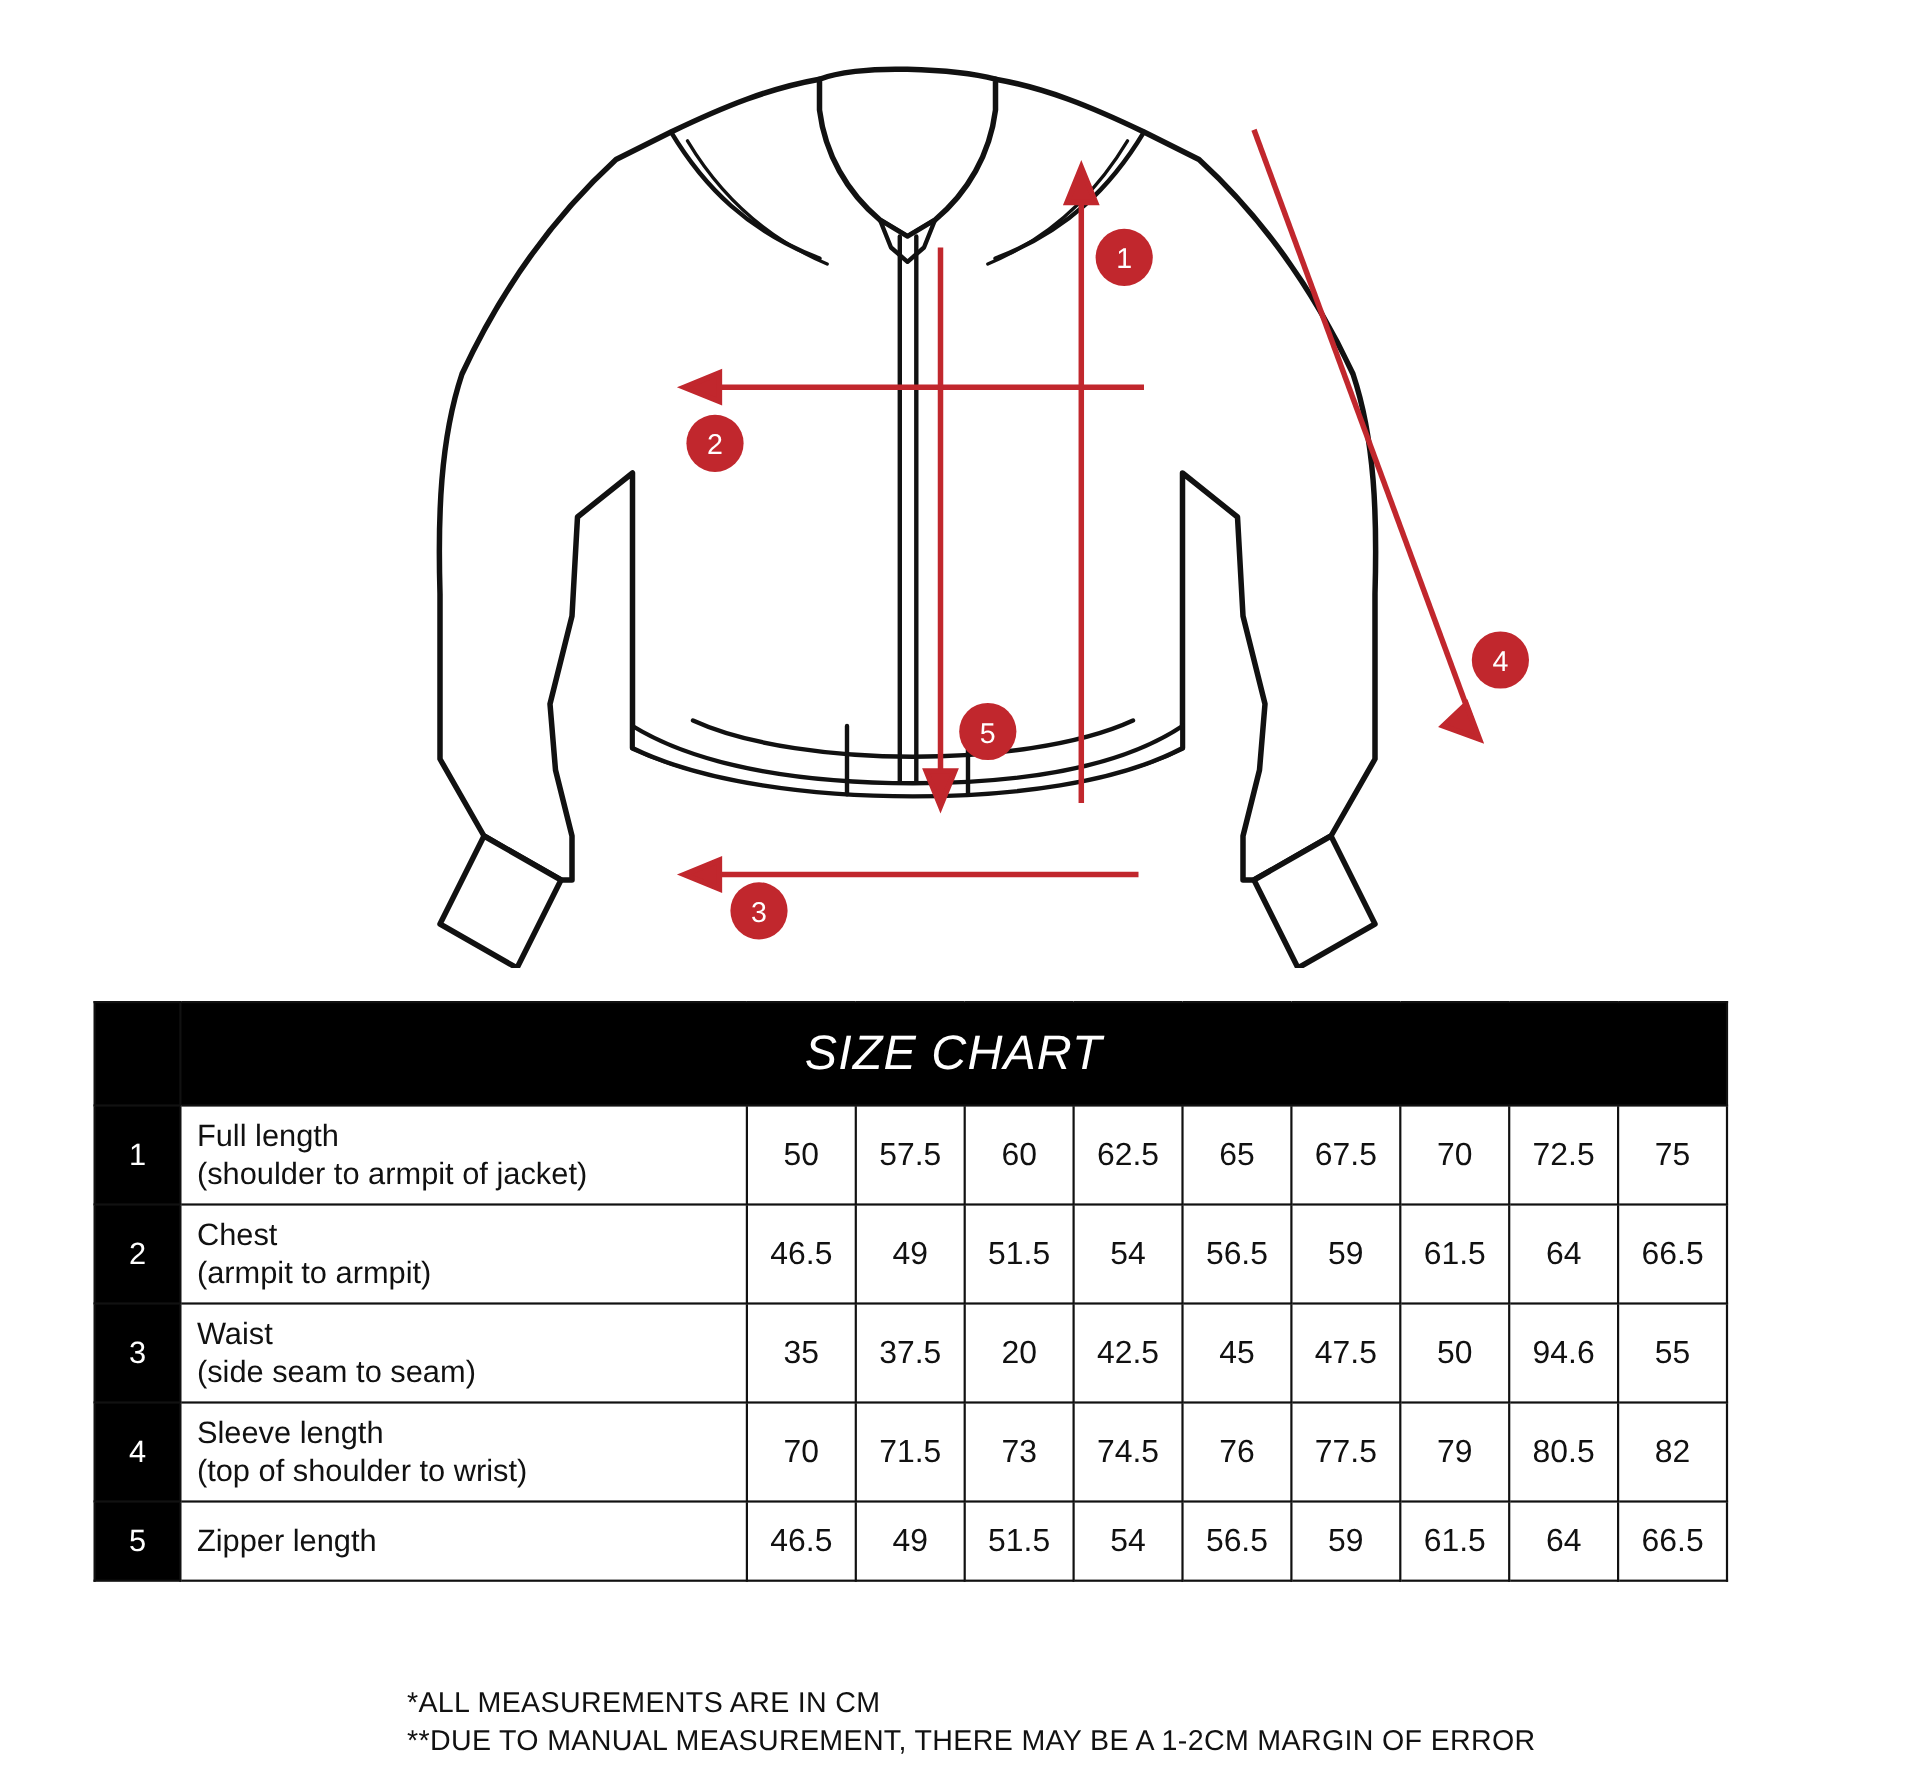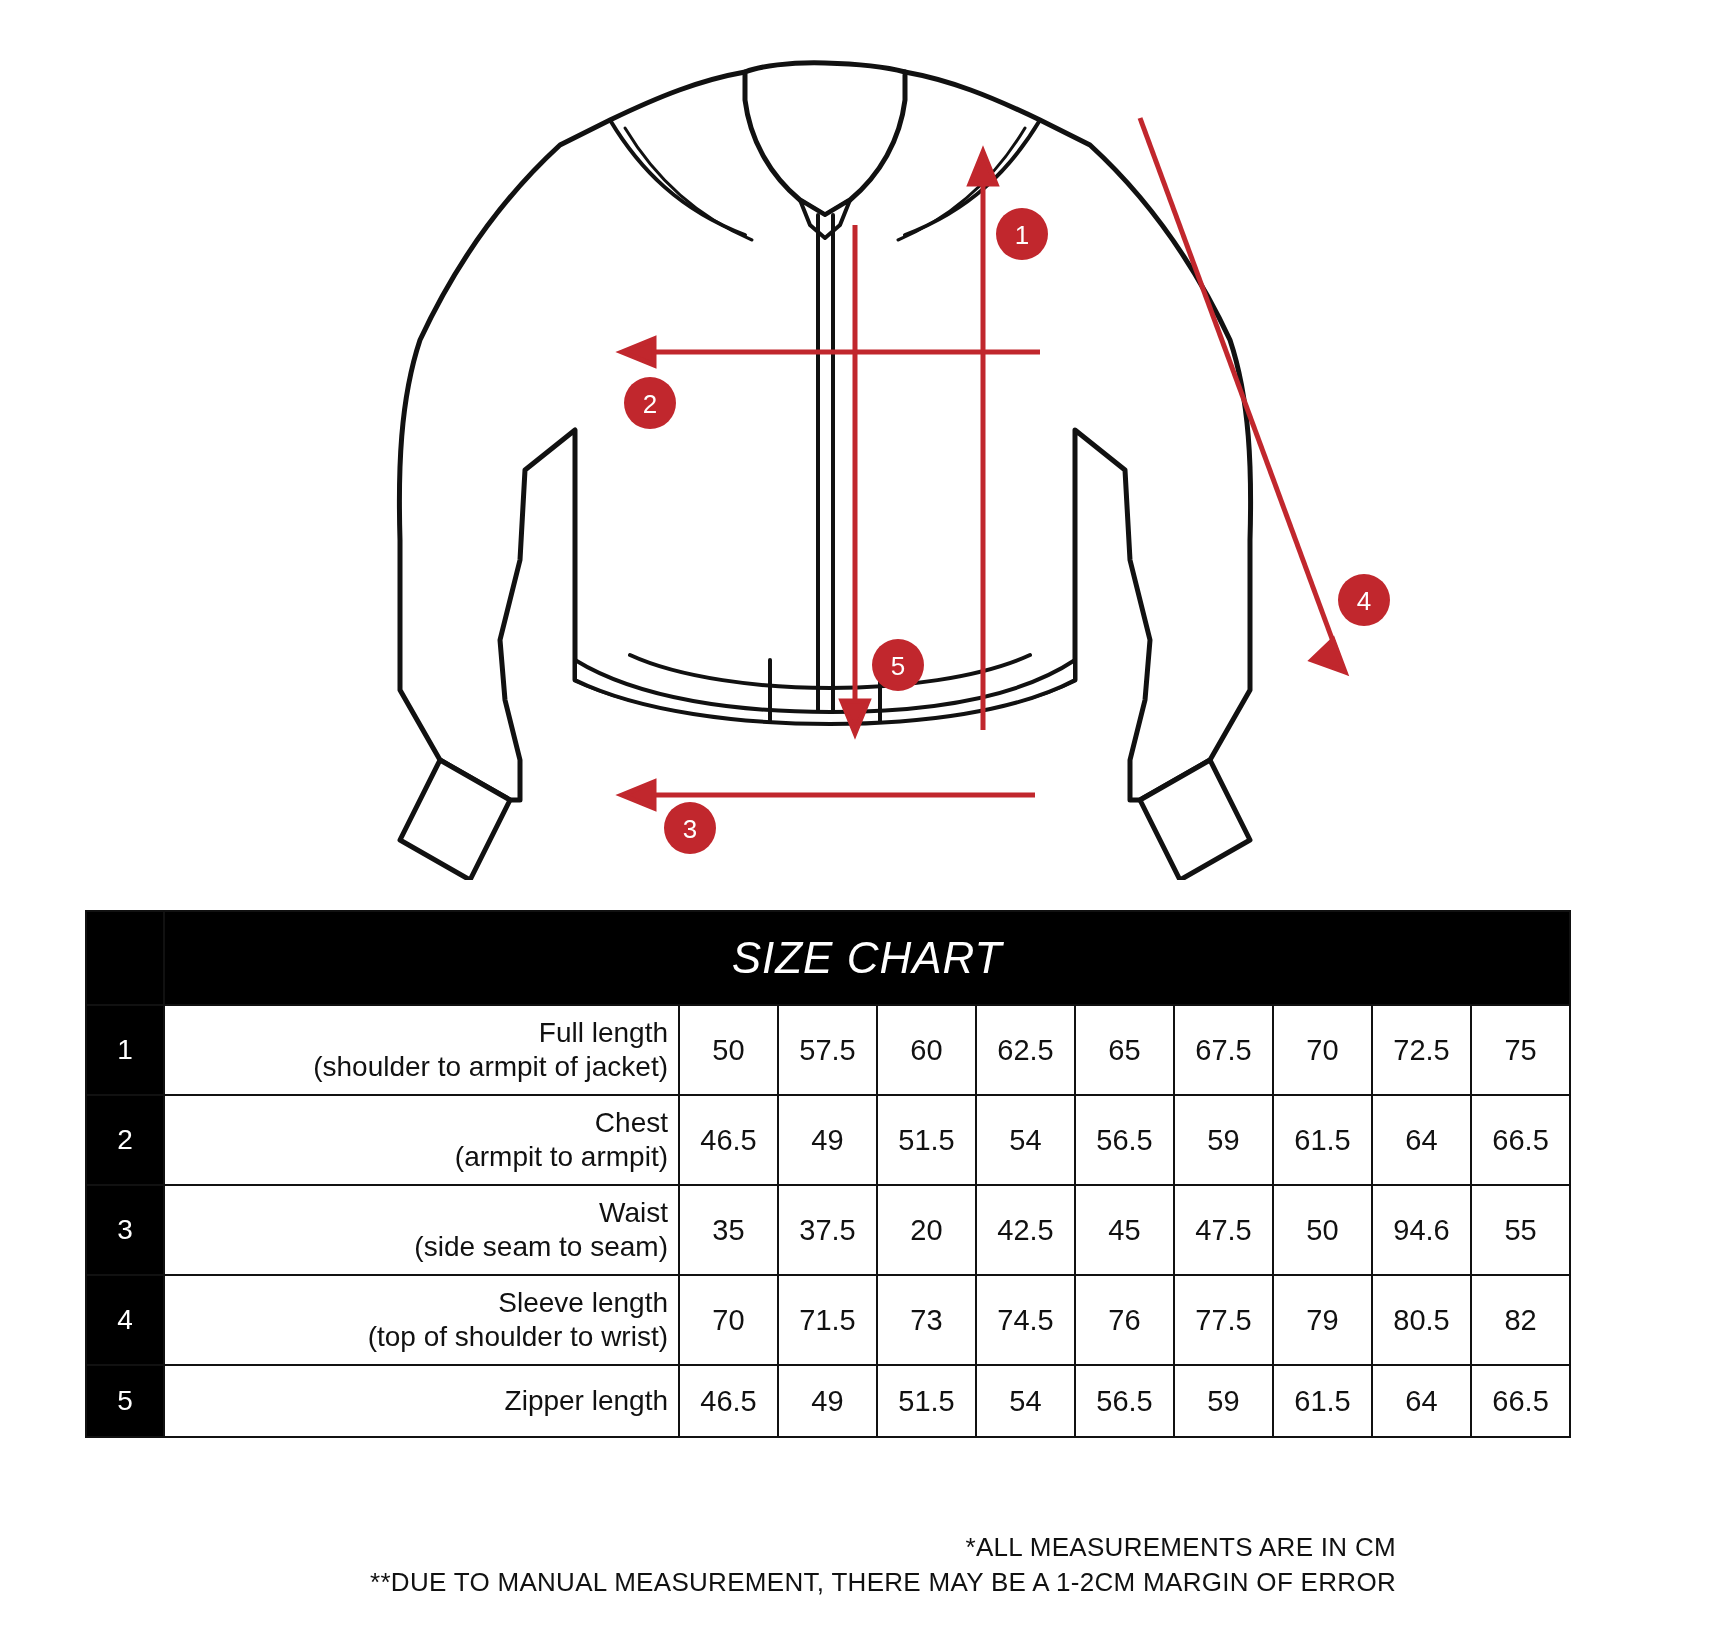--- a/index.html
+++ b/index.html
@@ -97,41 +97,40 @@
     background: #ffffff;
     color: #111;
   }
   .body-row td.idx {
     background: #000;
     color: #ffffff;
     font-size: 28px;
     width: 78px;
   }
   .body-row td.label {
-    text-align: right;
+    text-align: left;
     padding: 4px 10px 4px 14px;
     font-size: 28px;
     line-height: 1.22;
     margin-top: 21px;
   }
   .label .l1 { display: block; }
   .label .l2 { display: block; }
 
   .body-row.row-zipper td { height: 62px; }
 
   
   #notes {
     position: absolute;
     left: 370px;
     top: 1530px;
     font-size: 26px;
     line-height: 1.35;
     color: #111;
     letter-spacing: 0.3px;
-    text-align: right;
   }
   #notes div { white-space: nowrap; }
 </style>
 </head>
 <body>
 
 <div id="illustration">
   <svg width="1735" height="880" viewBox="0 0 1735 880" xmlns="http://www.w3.org/2000/svg">
 
     <g fill="#ffffff" stroke="#111111" stroke-width="5" stroke-linejoin="round" stroke-linecap="round">

